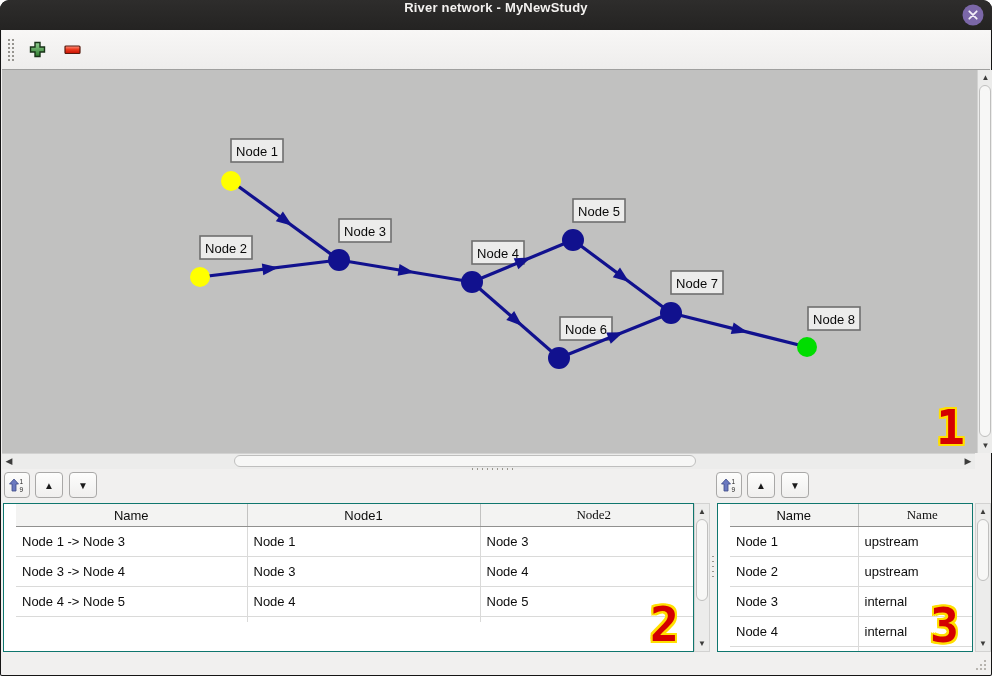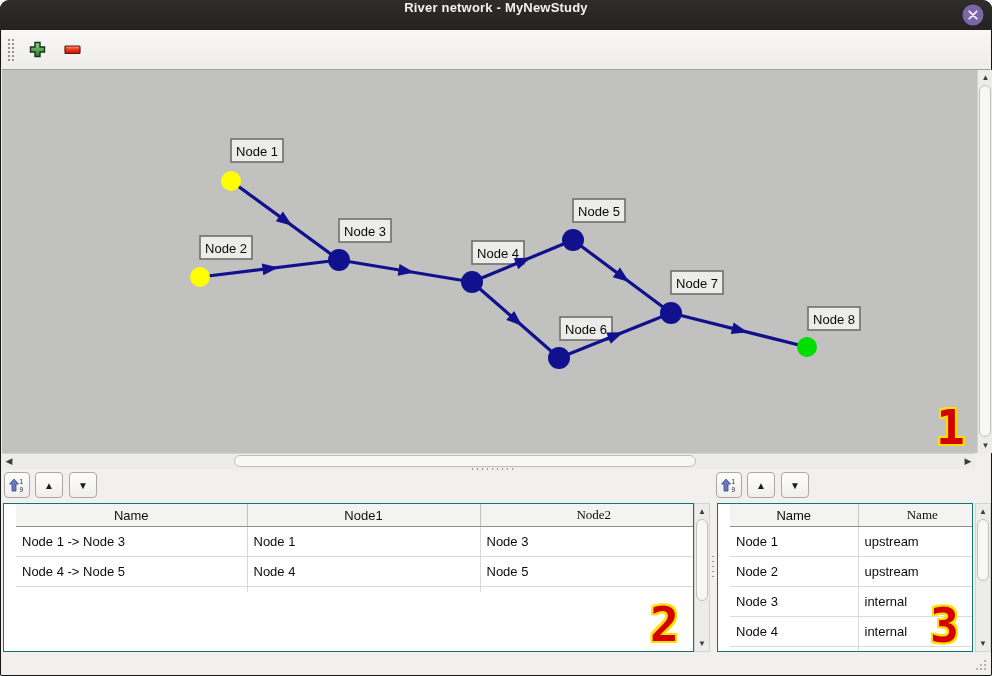--- a/index.html
+++ b/index.html
@@ -213,20 +213,25 @@
             <th>Node2</th>
           </tr>
         </thead>
       <tbody>
           <tr>
             <td>Node 1 -&gt; Node 3</td>
             <td>Node 1</td>
             <td>Node 3</td>
           </tr>
           <tr>
+            <td>Node 3 -&gt; Node 4</td>
+            <td>Node 3</td>
+            <td>Node 4</td>
+          </tr>
+          <tr>
             <td>Node 4 -&gt; Node 5</td>
             <td>Node 4</td>
             <td>Node 5</td>
           </tr>
           <tr class="partial">
             <td></td>
             <td></td>
             <td></td>
           </tr>
         </tbody>

